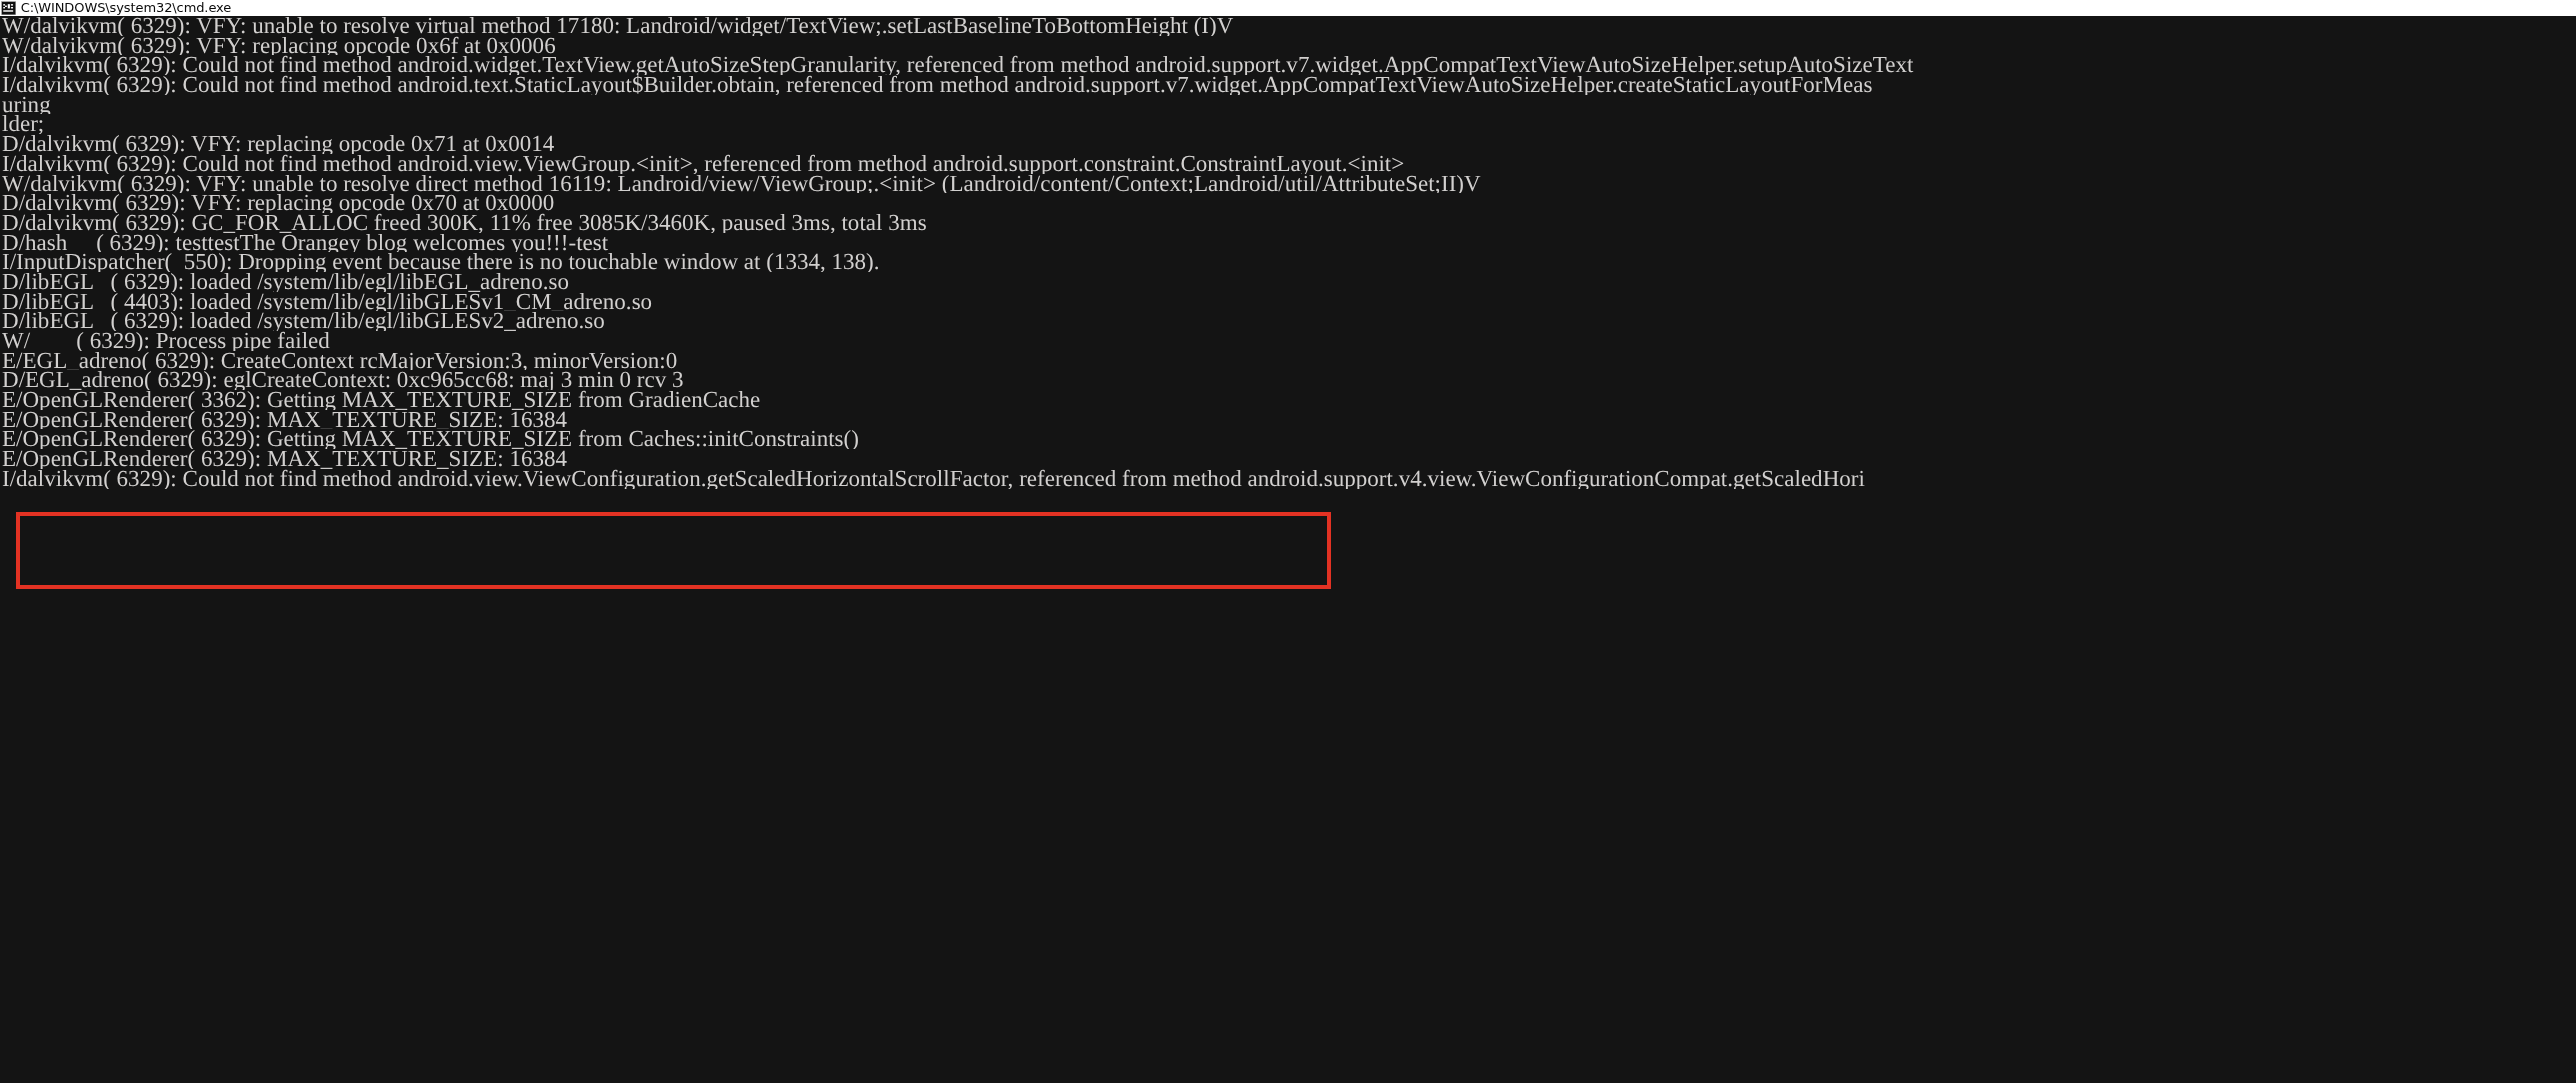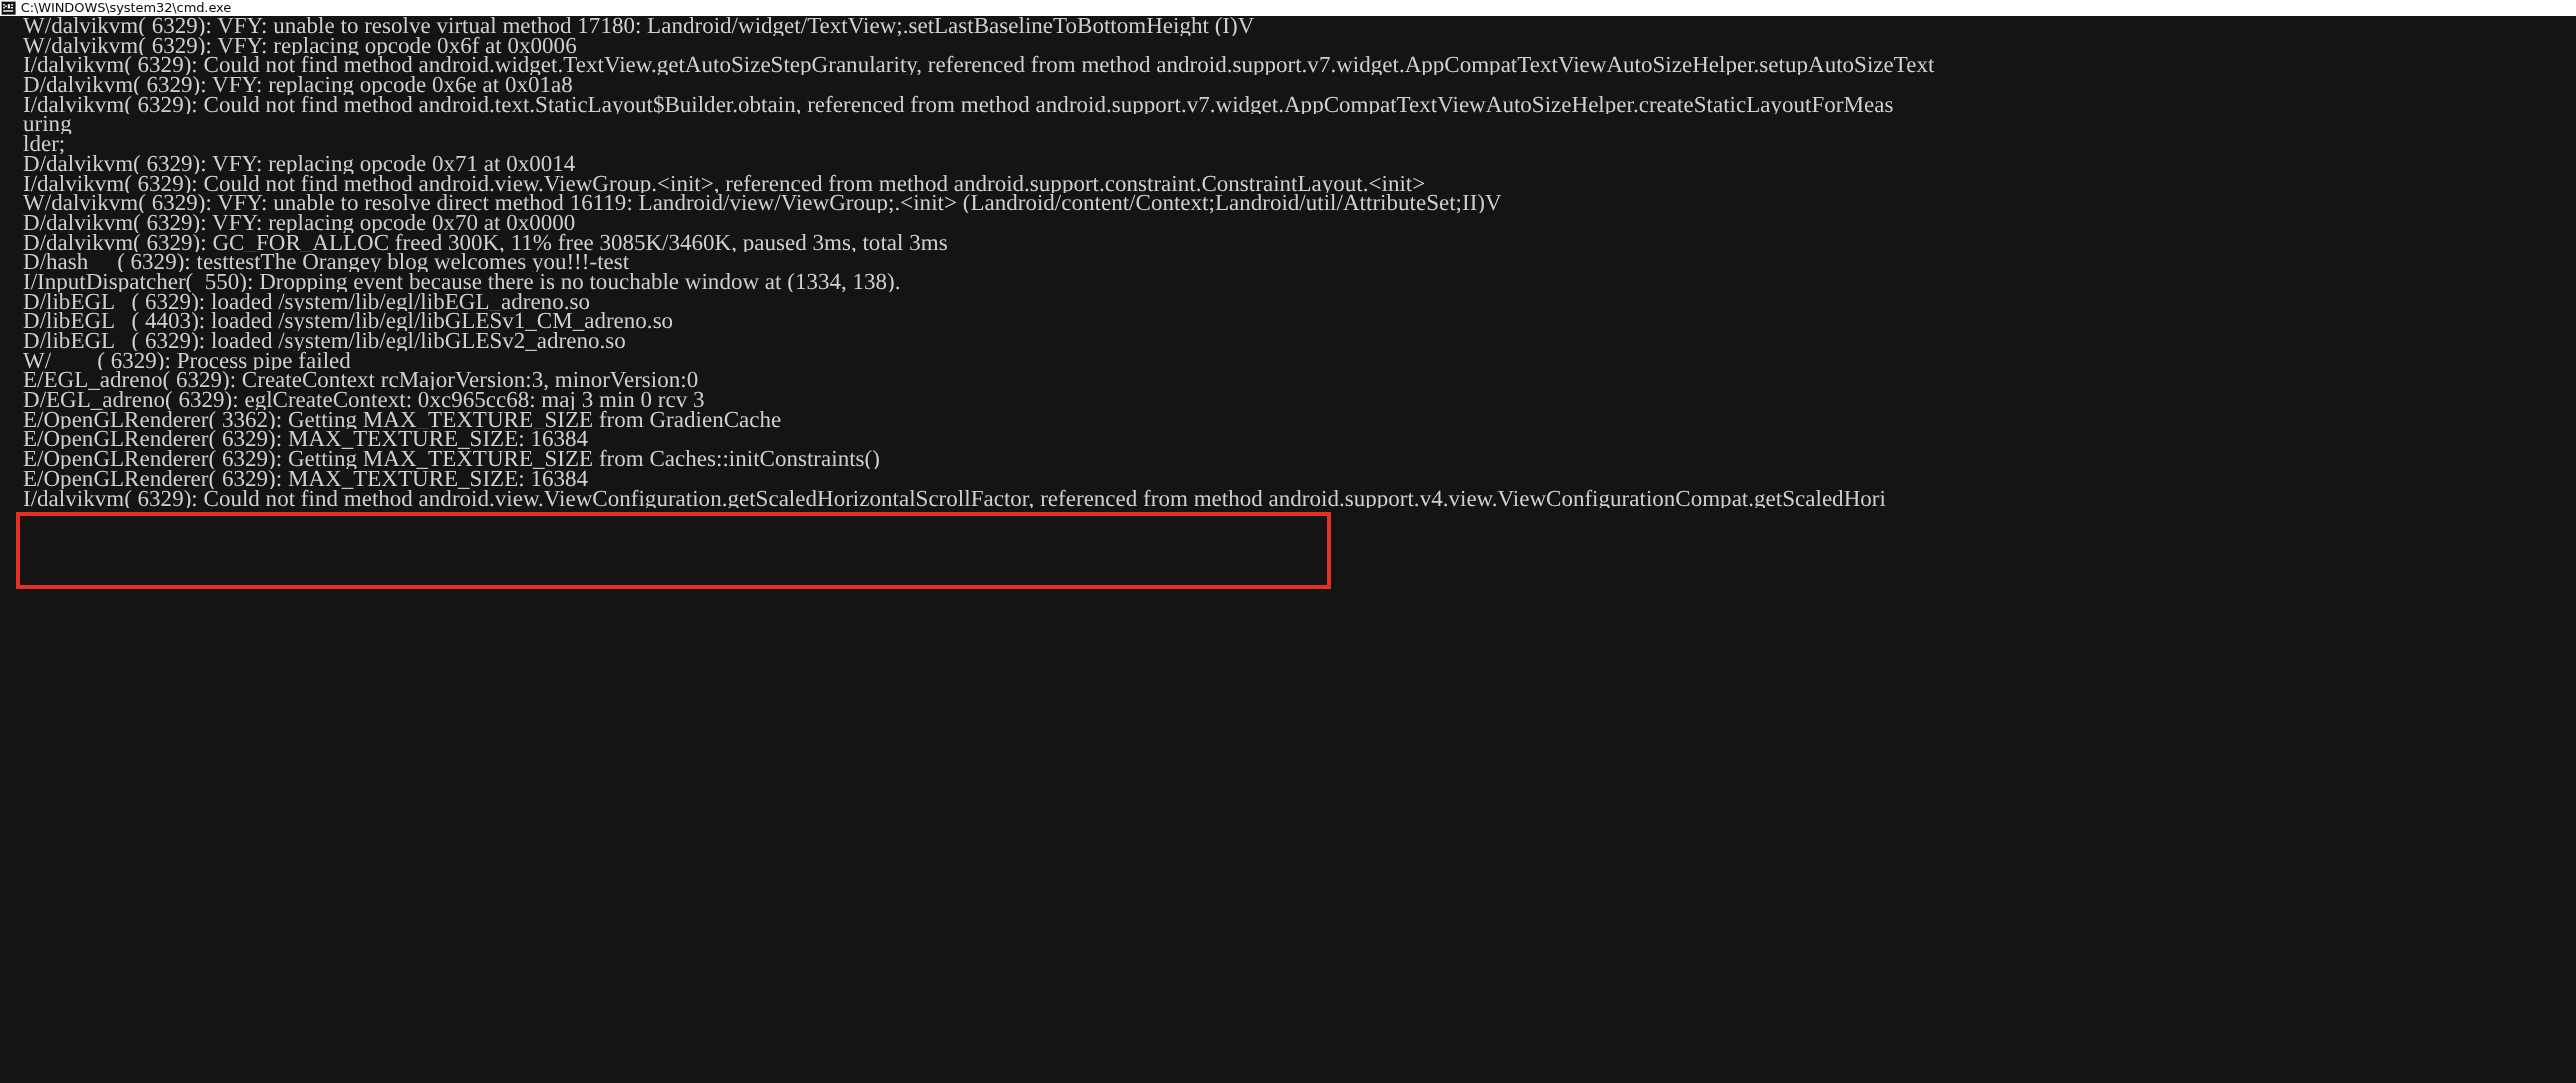--- a/index.html
+++ b/index.html
@@ -47,24 +47,24 @@
     position: absolute;
     left: 0;
     top: 16px;
     width: 2576px;
     height: 1067px;
     background: #141414;
     overflow: hidden;
   }
   #console-lines {
     position: absolute;
-    left: 14px;
+    left: 0;
     top: 0;
     width: 2352px;
-    padding-left: 9px;
+    padding-left: 2px;
     box-sizing: border-box;
   }
   .cline {
     font-family: "Liberation Serif", "DejaVu Serif", serif;
     font-size: 23px;
     line-height: 19.7px;
     height: 19.7px;
     color: #d2d0cf;
     white-space: pre;
     letter-spacing: 0.02px;
@@ -100,21 +100,20 @@
     <rect x="2.5" y="10.3" width="11" height="1.6" fill="#ffffff"></rect>
   </svg>
   <span class="tb-title">C:\WINDOWS\system32\cmd.exe</span>
 </div>
 
 <div id="console">
   <div id="console-lines">
       <div class="cline">W/dalvikvm( 6329): VFY: unable to resolve virtual method 17180: Landroid/widget/TextView;.setLastBaselineToBottomHeight (I)V</div>
       <div class="cline">W/dalvikvm( 6329): VFY: replacing opcode 0x6f at 0x0006</div>
       <div class="cline">I/dalvikvm( 6329): Could not find method android.widget.TextView.getAutoSizeStepGranularity, referenced from method android.support.v7.widget.AppCompatTextViewAutoSizeHelper.setupAutoSizeText</div>
-      <div class="cline">D/dalvikvm( 6329): VFY: replacing opcode 0x6e at 0x01a8</div>
       <div class="cline">I/dalvikvm( 6329): Could not find method android.text.StaticLayout$Builder.obtain, referenced from method android.support.v7.widget.AppCompatTextViewAutoSizeHelper.createStaticLayoutForMeas</div>
       <div class="cline">uring</div>
       <div class="cline">lder;</div>
       <div class="cline">D/dalvikvm( 6329): VFY: replacing opcode 0x71 at 0x0014</div>
       <div class="cline">I/dalvikvm( 6329): Could not find method android.view.ViewGroup.&lt;init&gt;, referenced from method android.support.constraint.ConstraintLayout.&lt;init&gt;</div>
       <div class="cline">W/dalvikvm( 6329): VFY: unable to resolve direct method 16119: Landroid/view/ViewGroup;.&lt;init&gt; (Landroid/content/Context;Landroid/util/AttributeSet;II)V</div>
       <div class="cline">D/dalvikvm( 6329): VFY: replacing opcode 0x70 at 0x0000</div>
       <div class="cline">D/dalvikvm( 6329): GC_FOR_ALLOC freed 300K, 11% free 3085K/3460K, paused 3ms, total 3ms</div>
       <div class="cline">D/hash     ( 6329): testtestThe Orangey blog welcomes you!!!-test</div>
       <div class="cline">I/InputDispatcher(  550): Dropping event because there is no touchable window at (1334, 138).</div>

